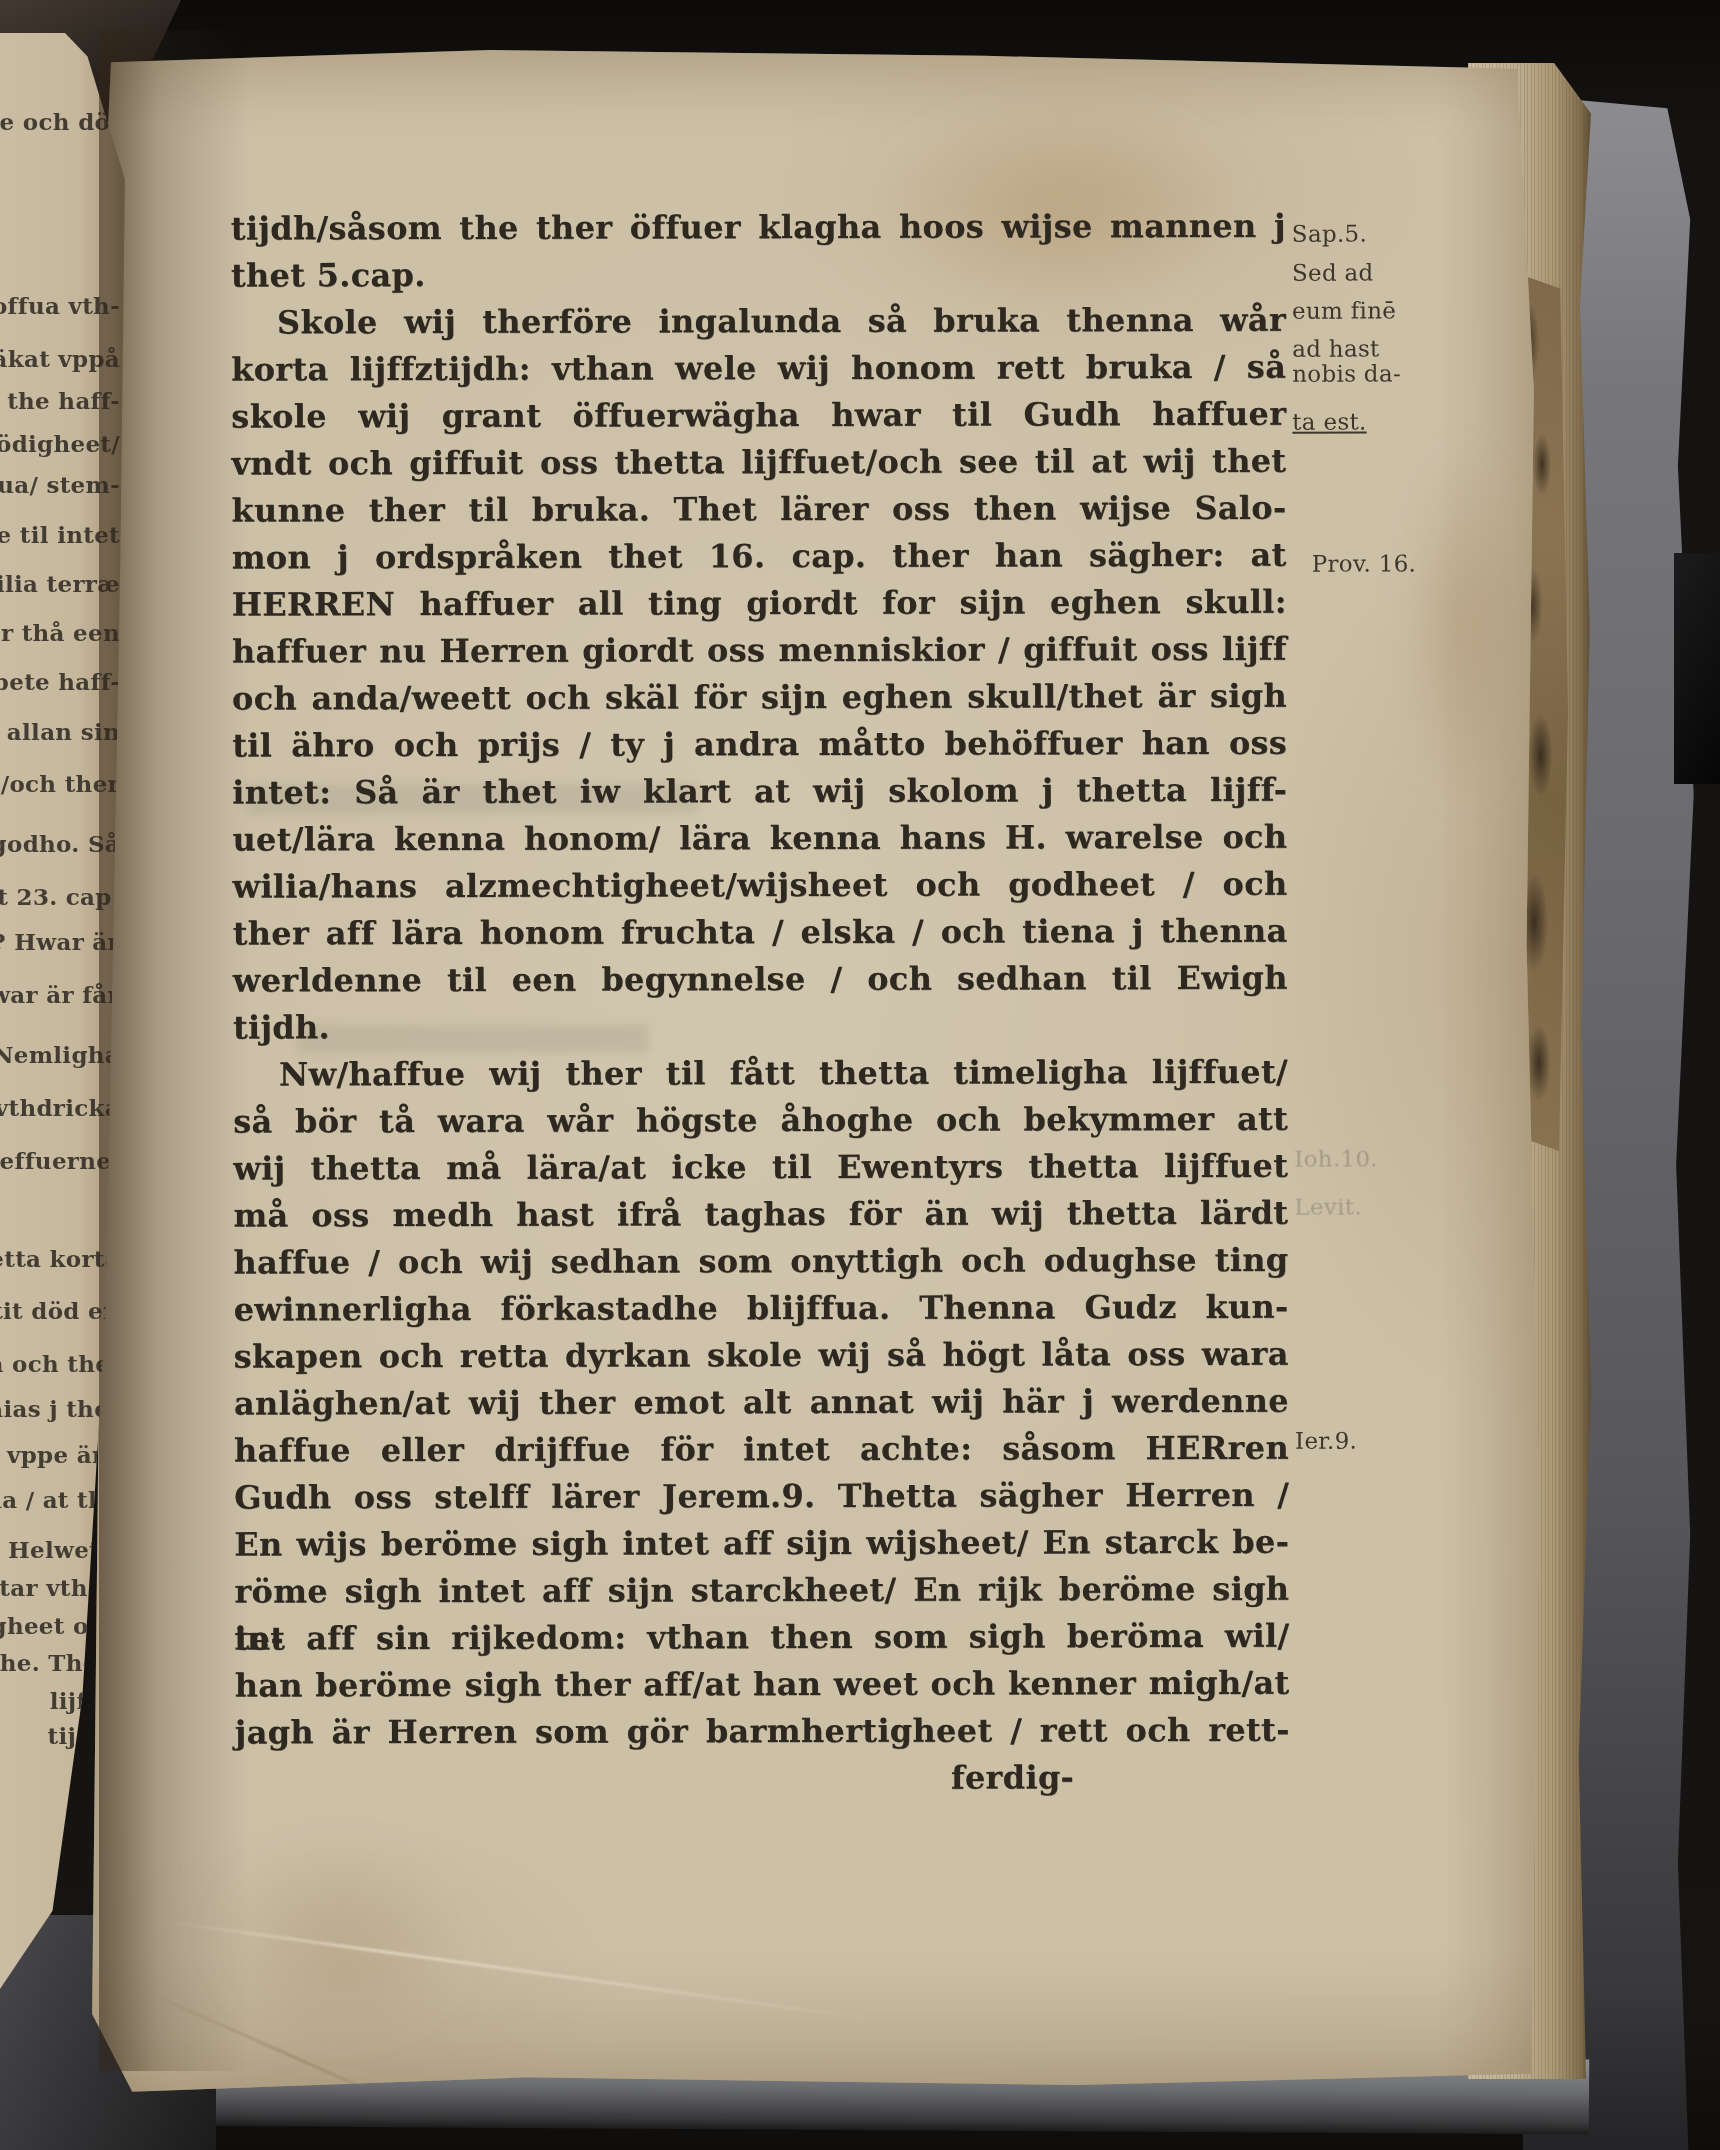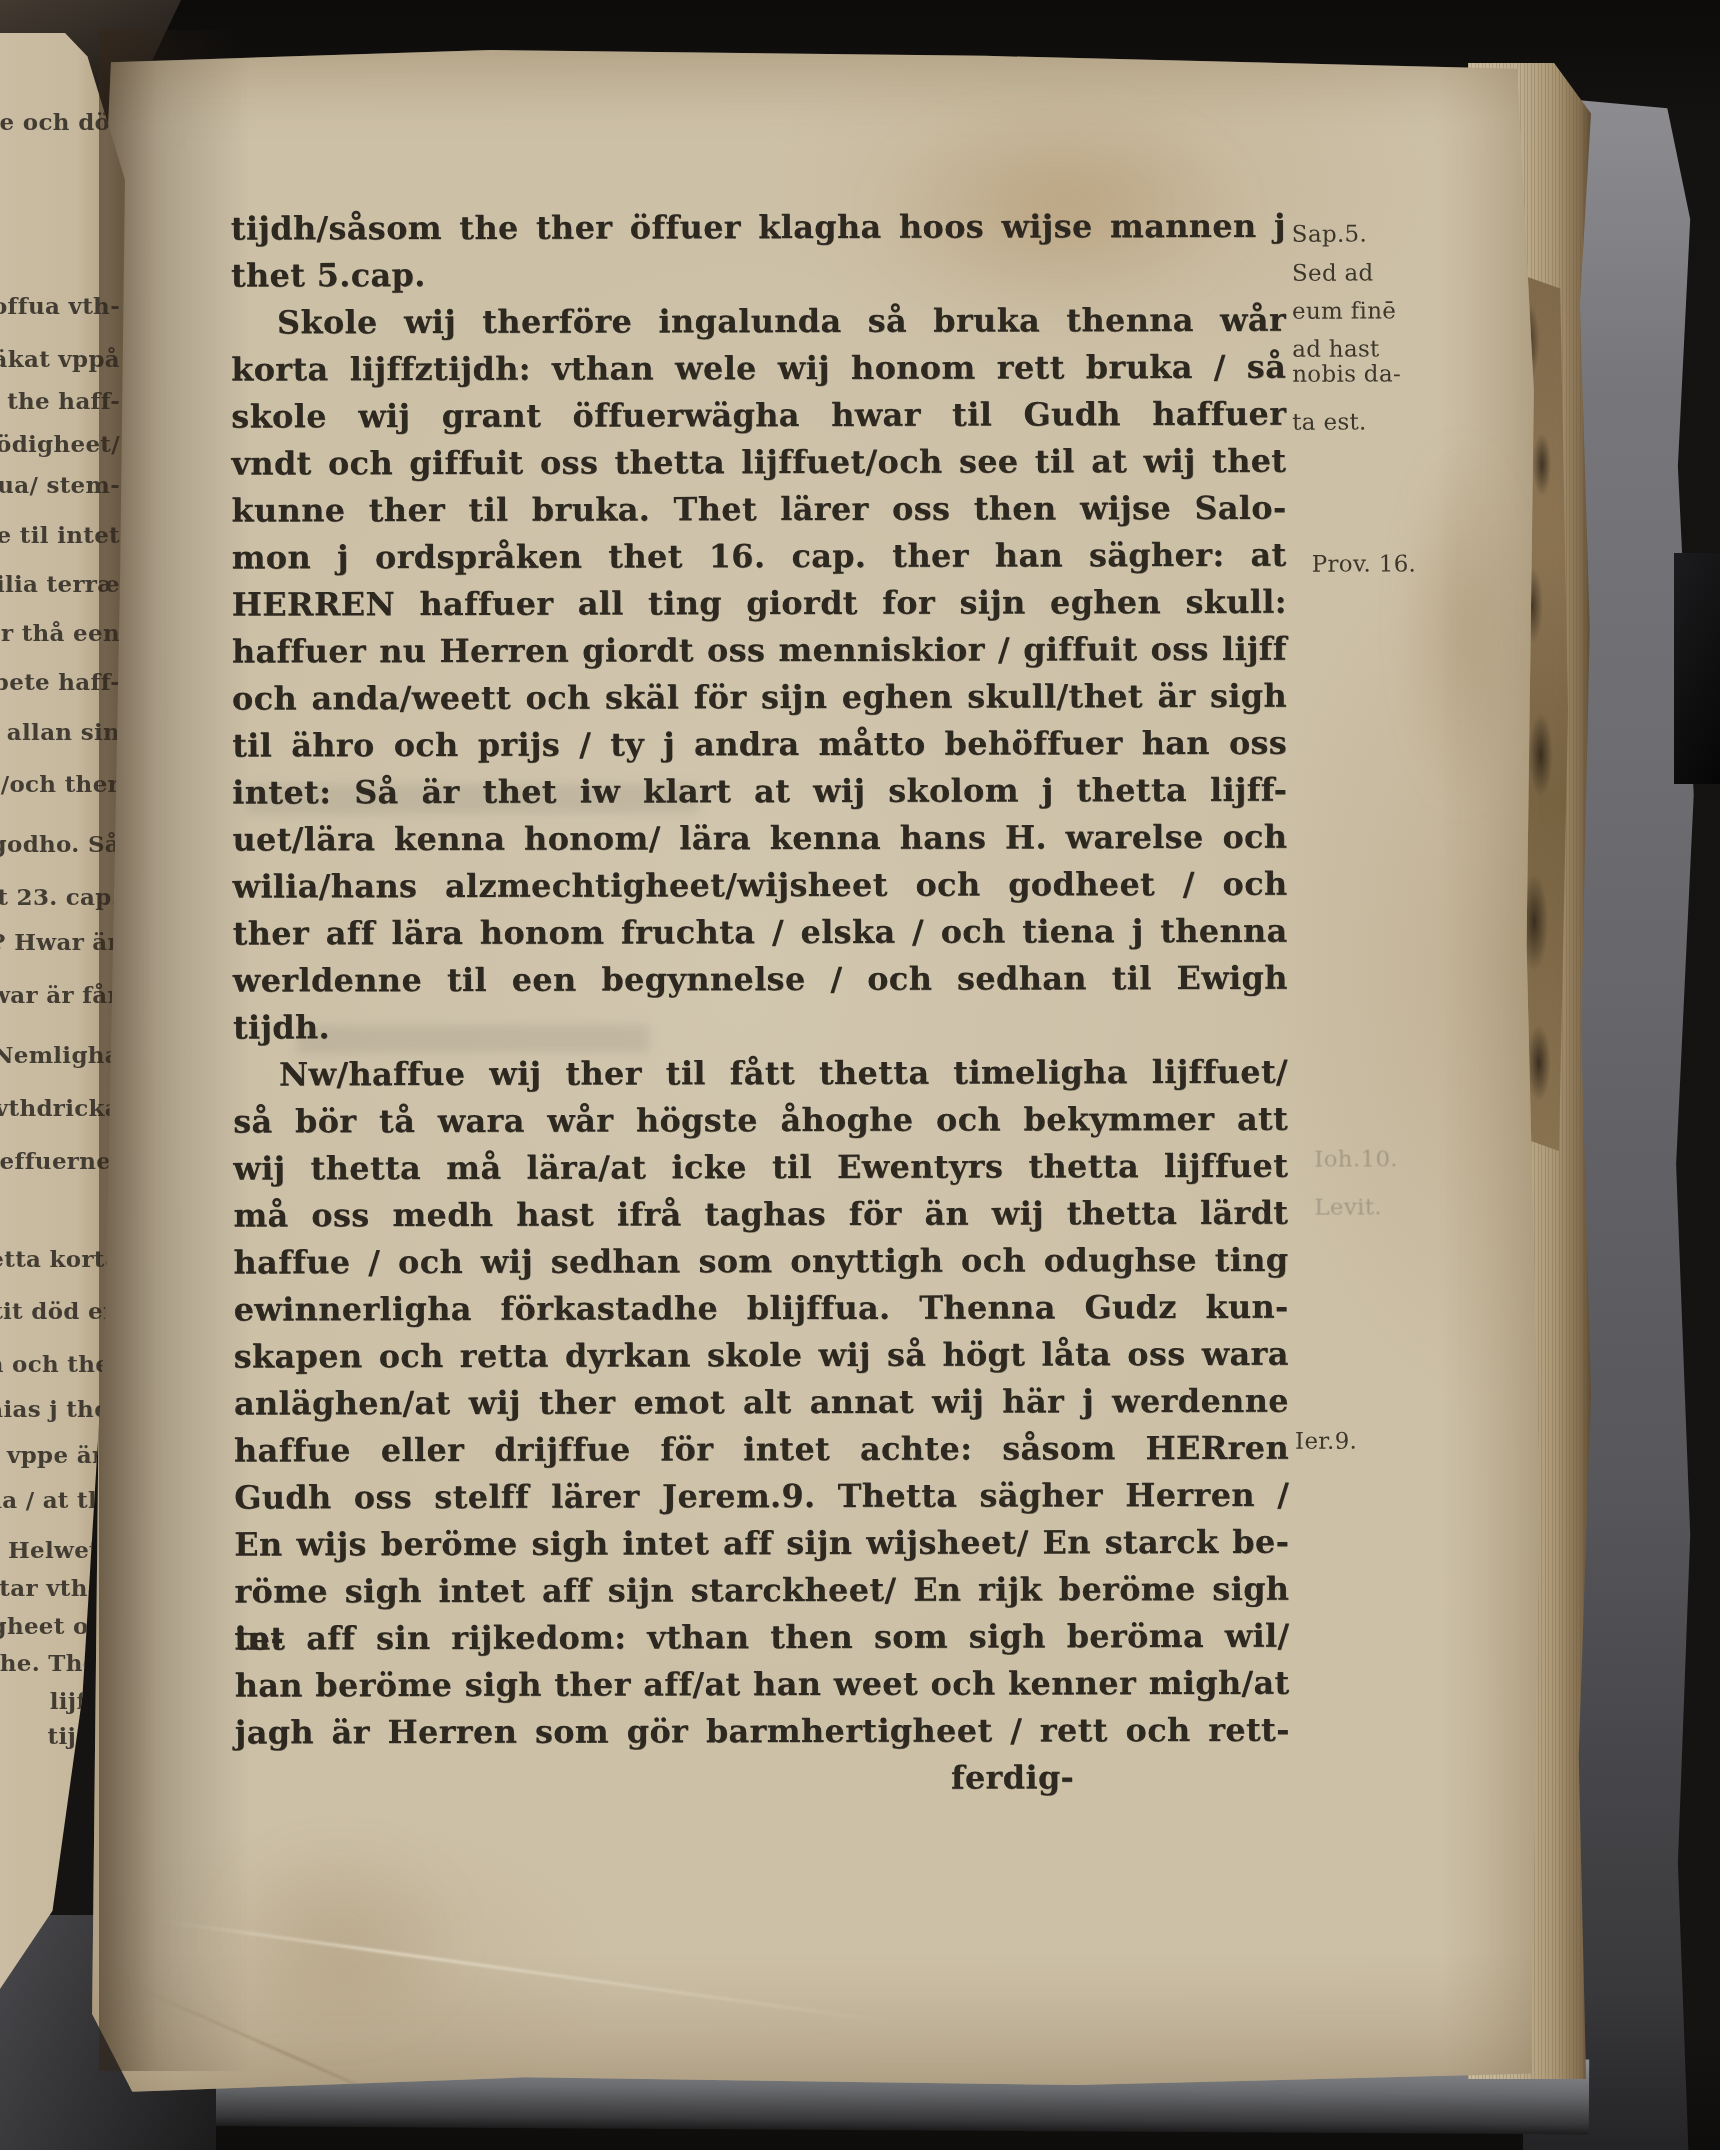--- a/index.html
+++ b/index.html
@@ -85,21 +85,21 @@
     text-shadow:0.3px 0.5px 0.4px rgba(42,34,25,.45);}
   .line{height:47px;line-height:47px;text-align:justify;text-align-last:justify;}
   .line.short{text-align-last:left;}
   .line.indent{text-indent:46px;}
   .line.catchword{text-align-last:left;padding-left:716px;}
 
   
   .marginalia{position:absolute;left:1208px;top:0;width:236px;height:2050px;
     font-weight:400;font-size:23px;color:#3c362b;}
   .marginalia .mnote{position:absolute;left:0;white-space:nowrap;letter-spacing:0.3px;}
-  .marginalia .ghost{color:rgba(108,102,90,.40);filter:blur(0.3px);margin-left:20px;}
+  .marginalia .ghost{color:rgba(108,102,90,.40);filter:blur(0.3px);}
 </style>
 </head>
 <body>
 
 <div class="scene">
 
   <div class="spine-corner"></div>
 
   <div class="board-right"></div>
   <div class="board-tear"></div>
@@ -155,21 +155,21 @@
         <div class="line catchword">ferdig-</div>
       </div>
 
     <div class="marginalia">
       <div style="position:absolute;inset:0;">
           <div class="mnote" style="top: 178px;">Sap.5.</div>
           <div class="mnote" style="top: 217px;">Sed ad</div>
           <div class="mnote" style="top: 255px;">eum finē</div>
           <div class="mnote" style="top: 293px;">ad hast</div>
           <div class="mnote" style="top: 318px;">nobis da-</div>
-          <div class="mnote" style="top: 366px;">ta est.</div>
+          <div class="mnote" style="top: 366px; text-decoration: underline;">ta est.</div>
           <div class="mnote" style="top: 508px; margin-left: 19px;">Prov. 16.</div>
           <div class="mnote" style="top: 1385px;">Ier.9.</div>
         </div>
       <div style="position:absolute;inset:0;">
           <div class="mnote ghost" style="top: 1103px;">Ioh.10.</div>
           <div class="mnote ghost" style="top: 1151px;">Levit.</div>
         </div>
     </div>
   </div>
 

